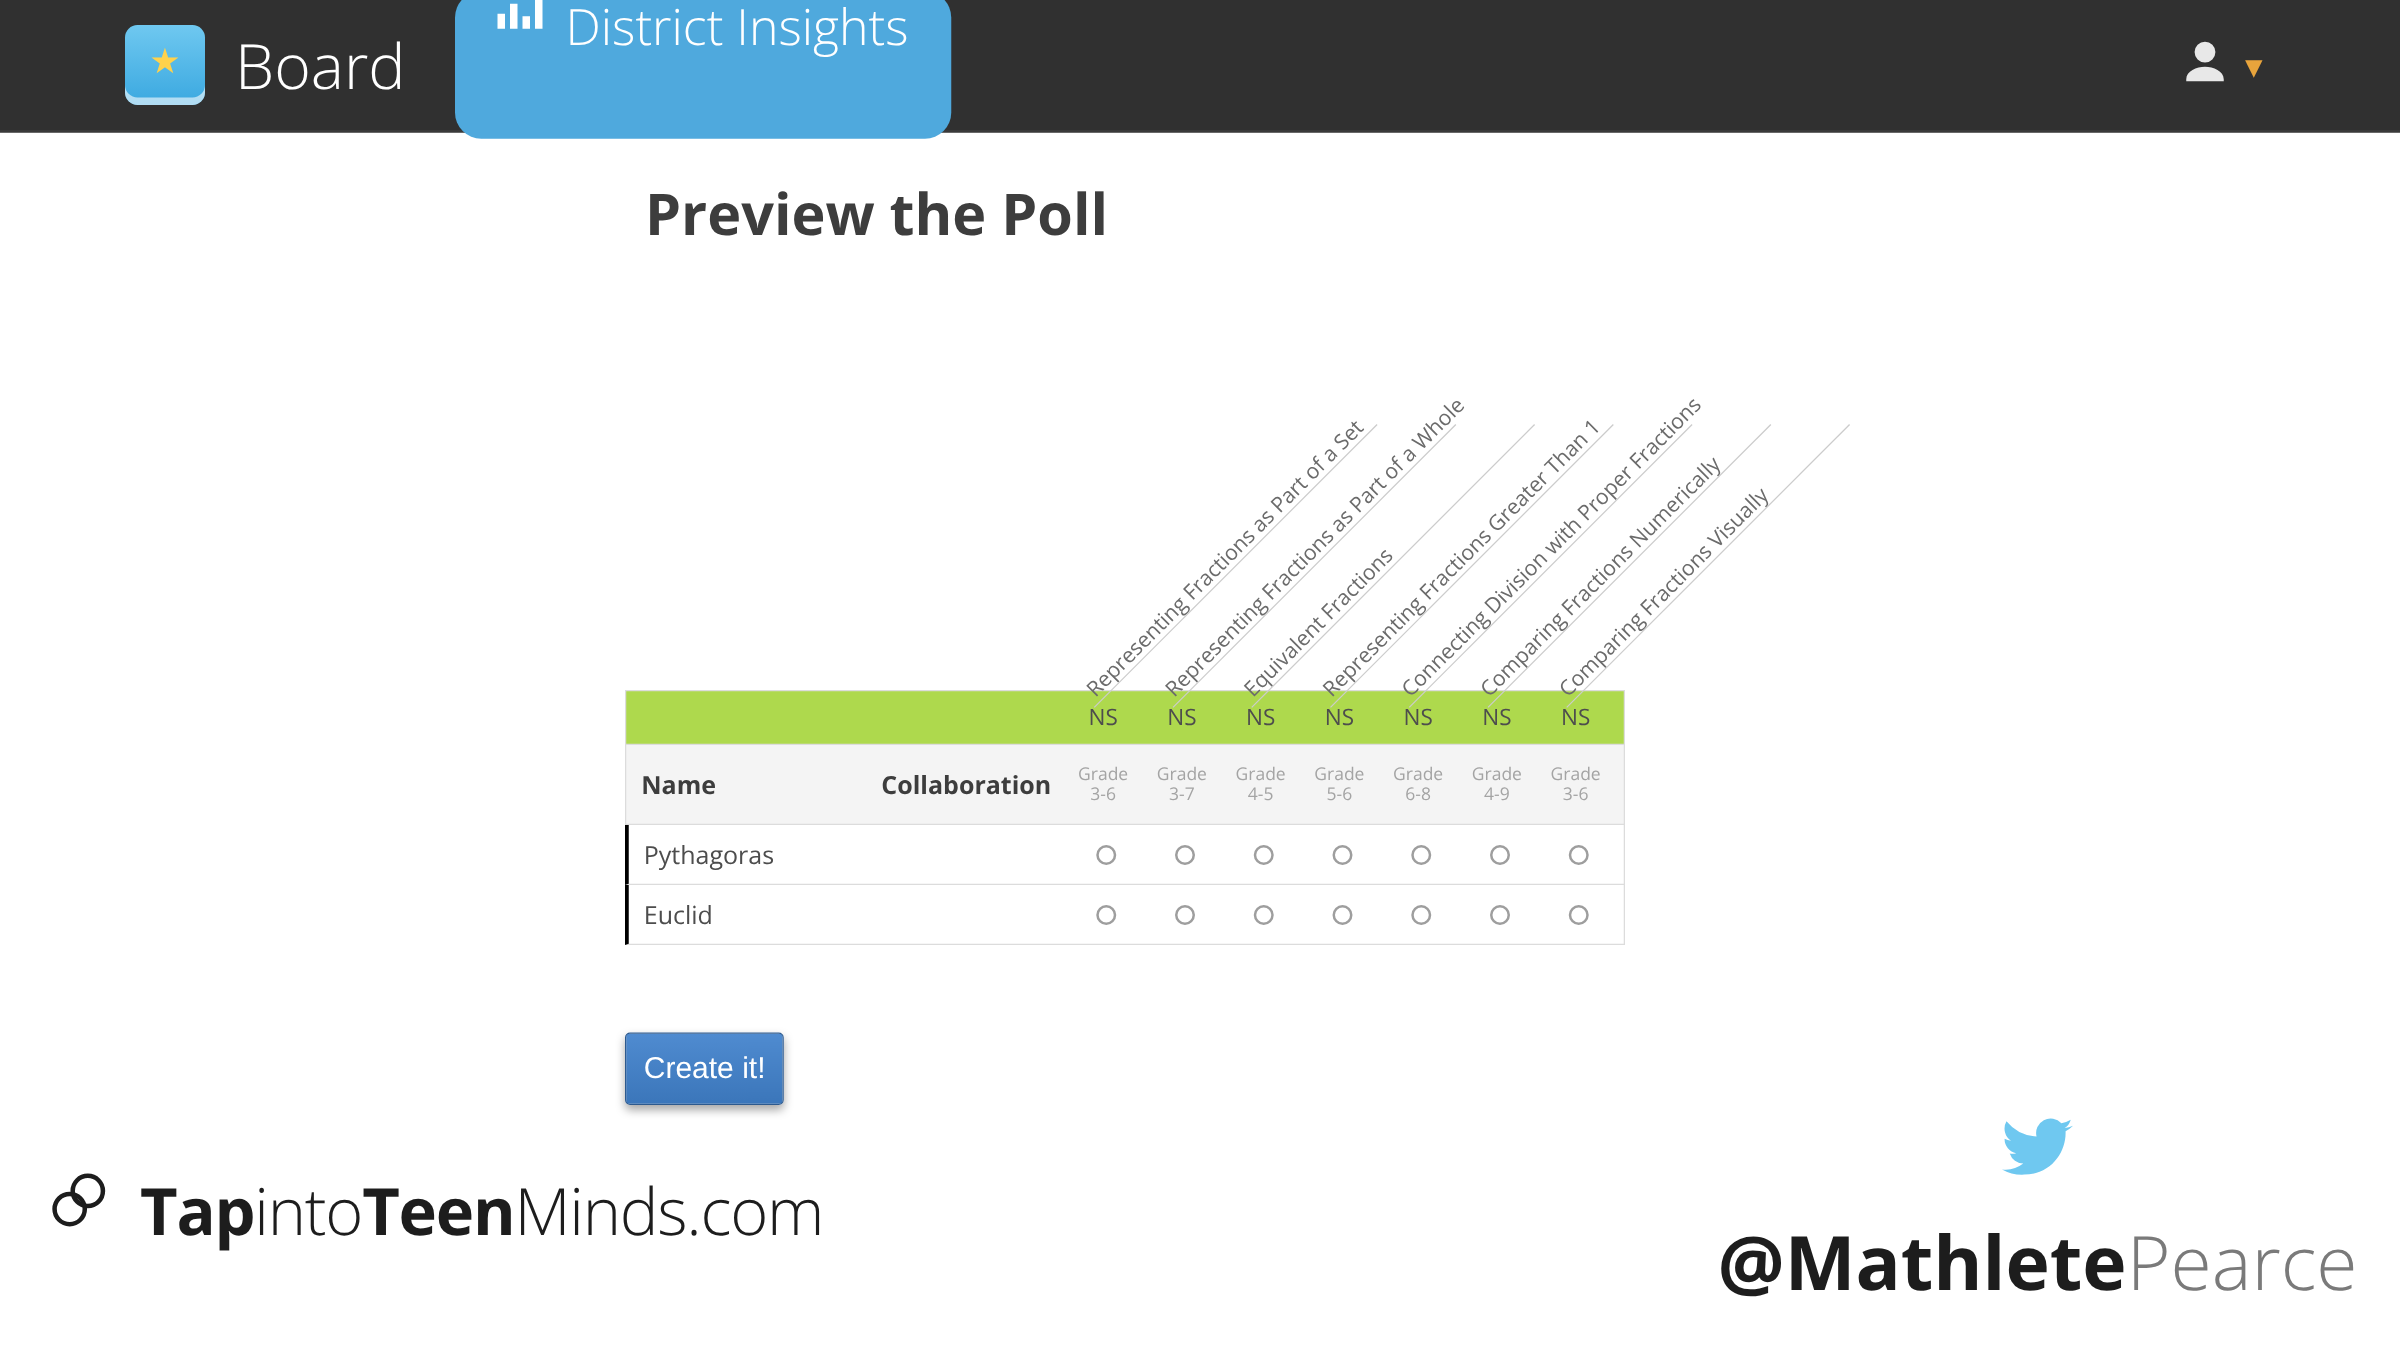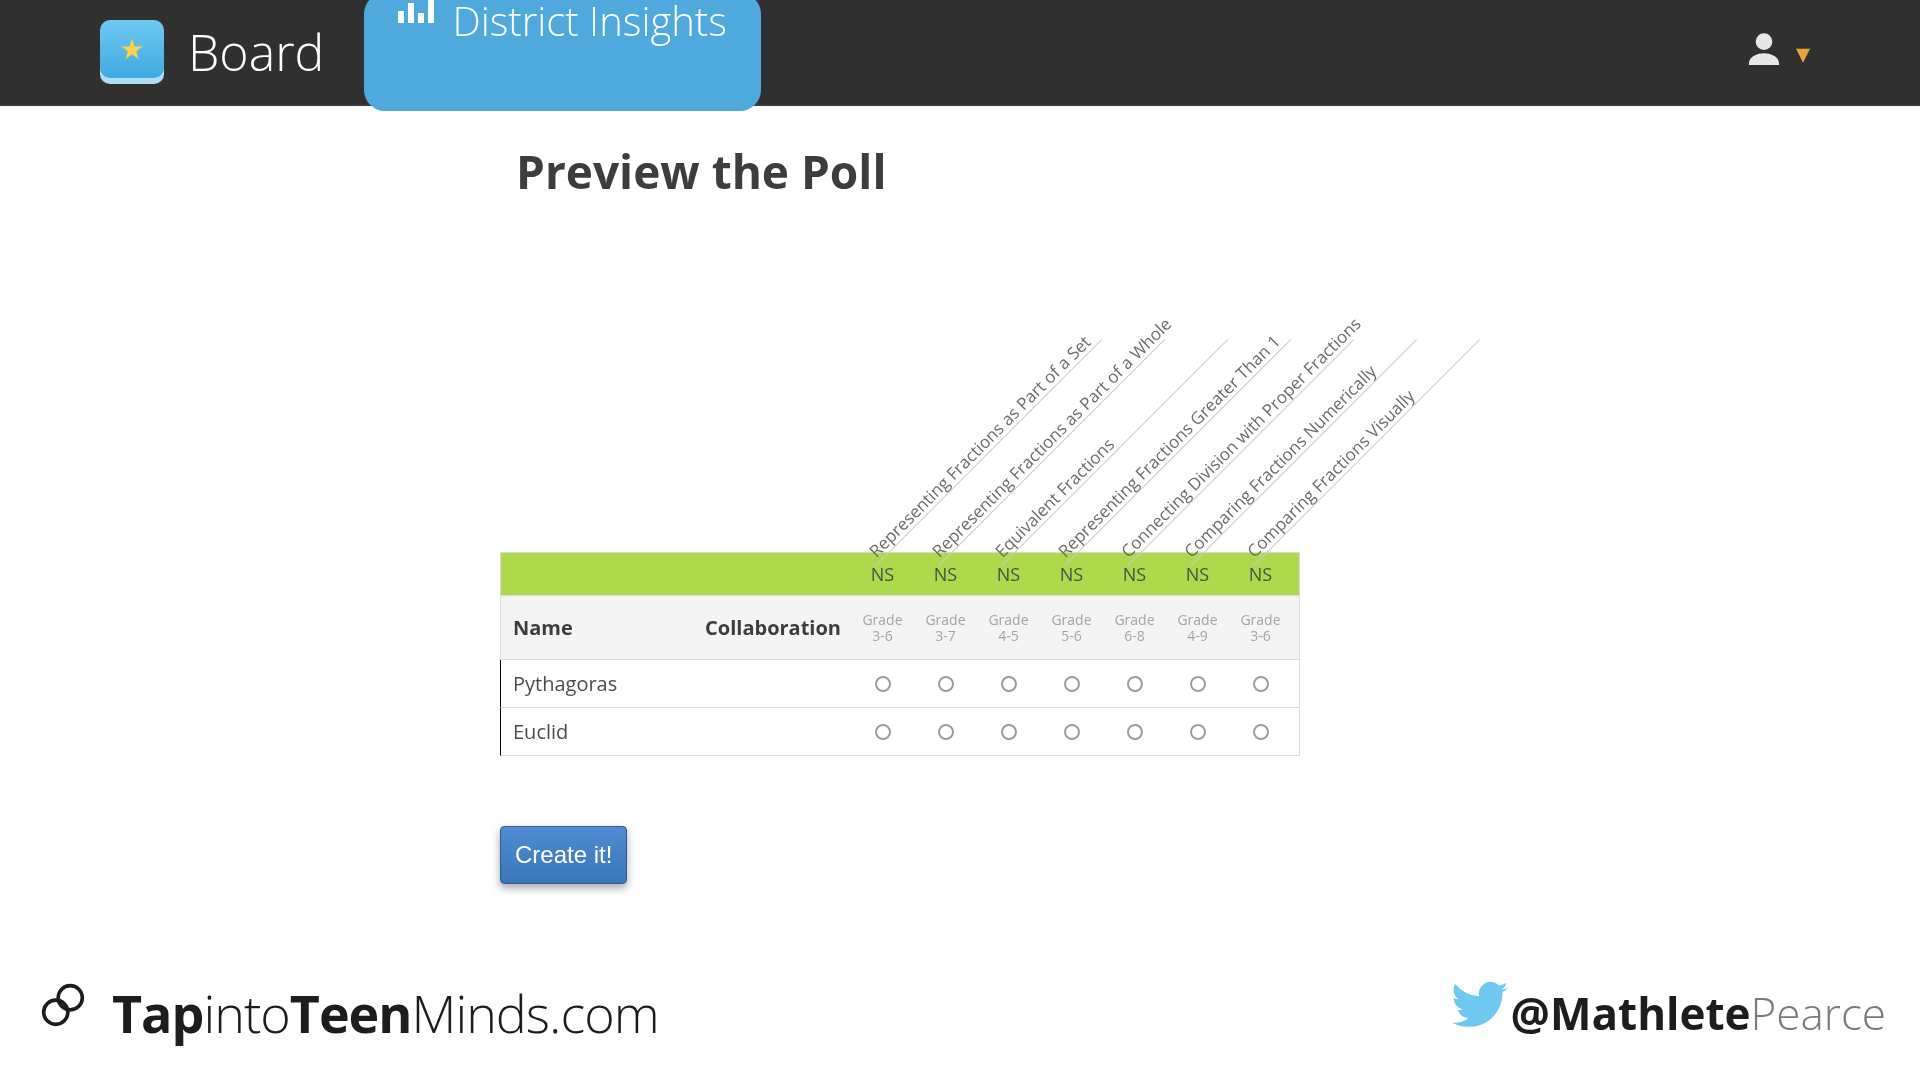--- a/index.html
+++ b/index.html
@@ -171,21 +171,21 @@
   align-items:center;
   justify-content:center;
   color:#a4a4a4;
   font-size:14px;
   line-height: 1.1;
 }
 
 .data-row {
   display: flex;
   height: 48px;
-  border-left:1px solid #000000;
+  border-left:3px solid #000000;
   border-right:1px solid #dcdcdc;
   border-bottom:1px solid #dcdcdc;
 }
 .data-row .name {
   width: 350px;
   display:flex;
   align-items:center;
   padding-left: 12px;
   color: #4d4d4d;
   font-size: 20px;
@@ -237,21 +237,22 @@
   letter-spacing: -1px;
 }
 .footer-left .thin { font-weight: 300; }
 .footer-left .bold { font-weight: 700; }
 .link-icon svg { width: 58px; height: 58px; stroke:#1d1d1d; fill:none; stroke-width:3; }
 .footer-right {
   display: flex;
   align-items: center;
   gap: 0;
   color: #1d1d1d;
-  font-size: 44px;
+  font-size: 60px;
+  flex-direction: column;
 }
 .twitter-icon svg { width: 62px; height: 62px; fill:#6fc8f0; }
 .footer-right .thin { font-weight: 300; color:#7a7a7a; }
 .footer-right .bold { font-weight: 700; }
 </style>
 </head>
 <body>
 
 <div class="navbar">
   <div class="brand">

